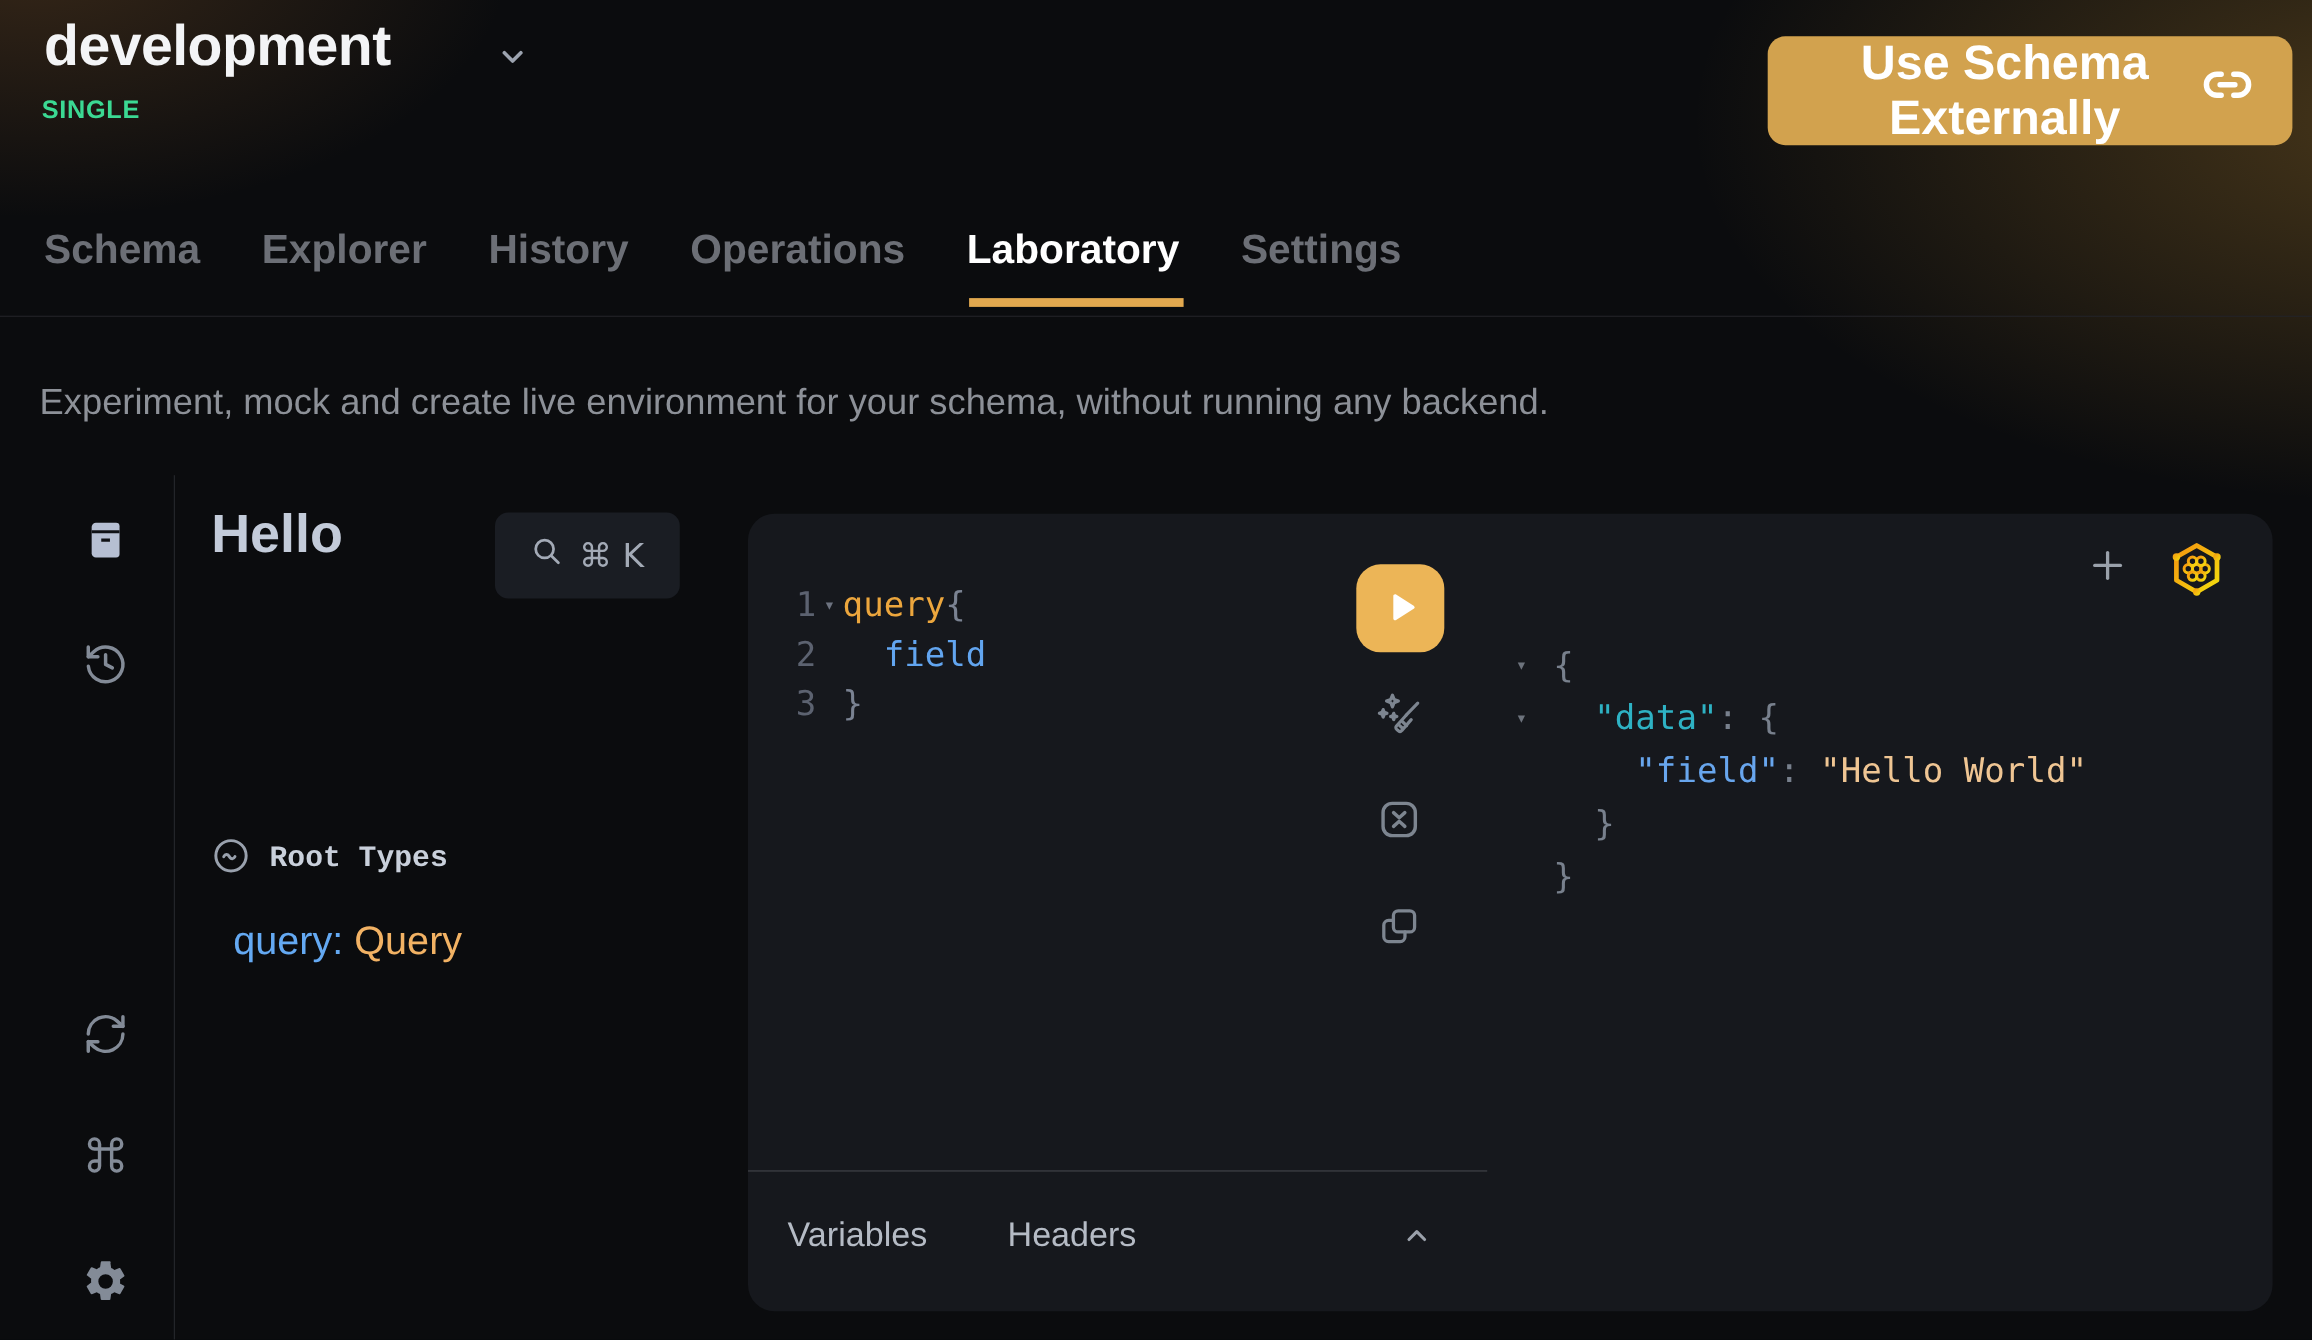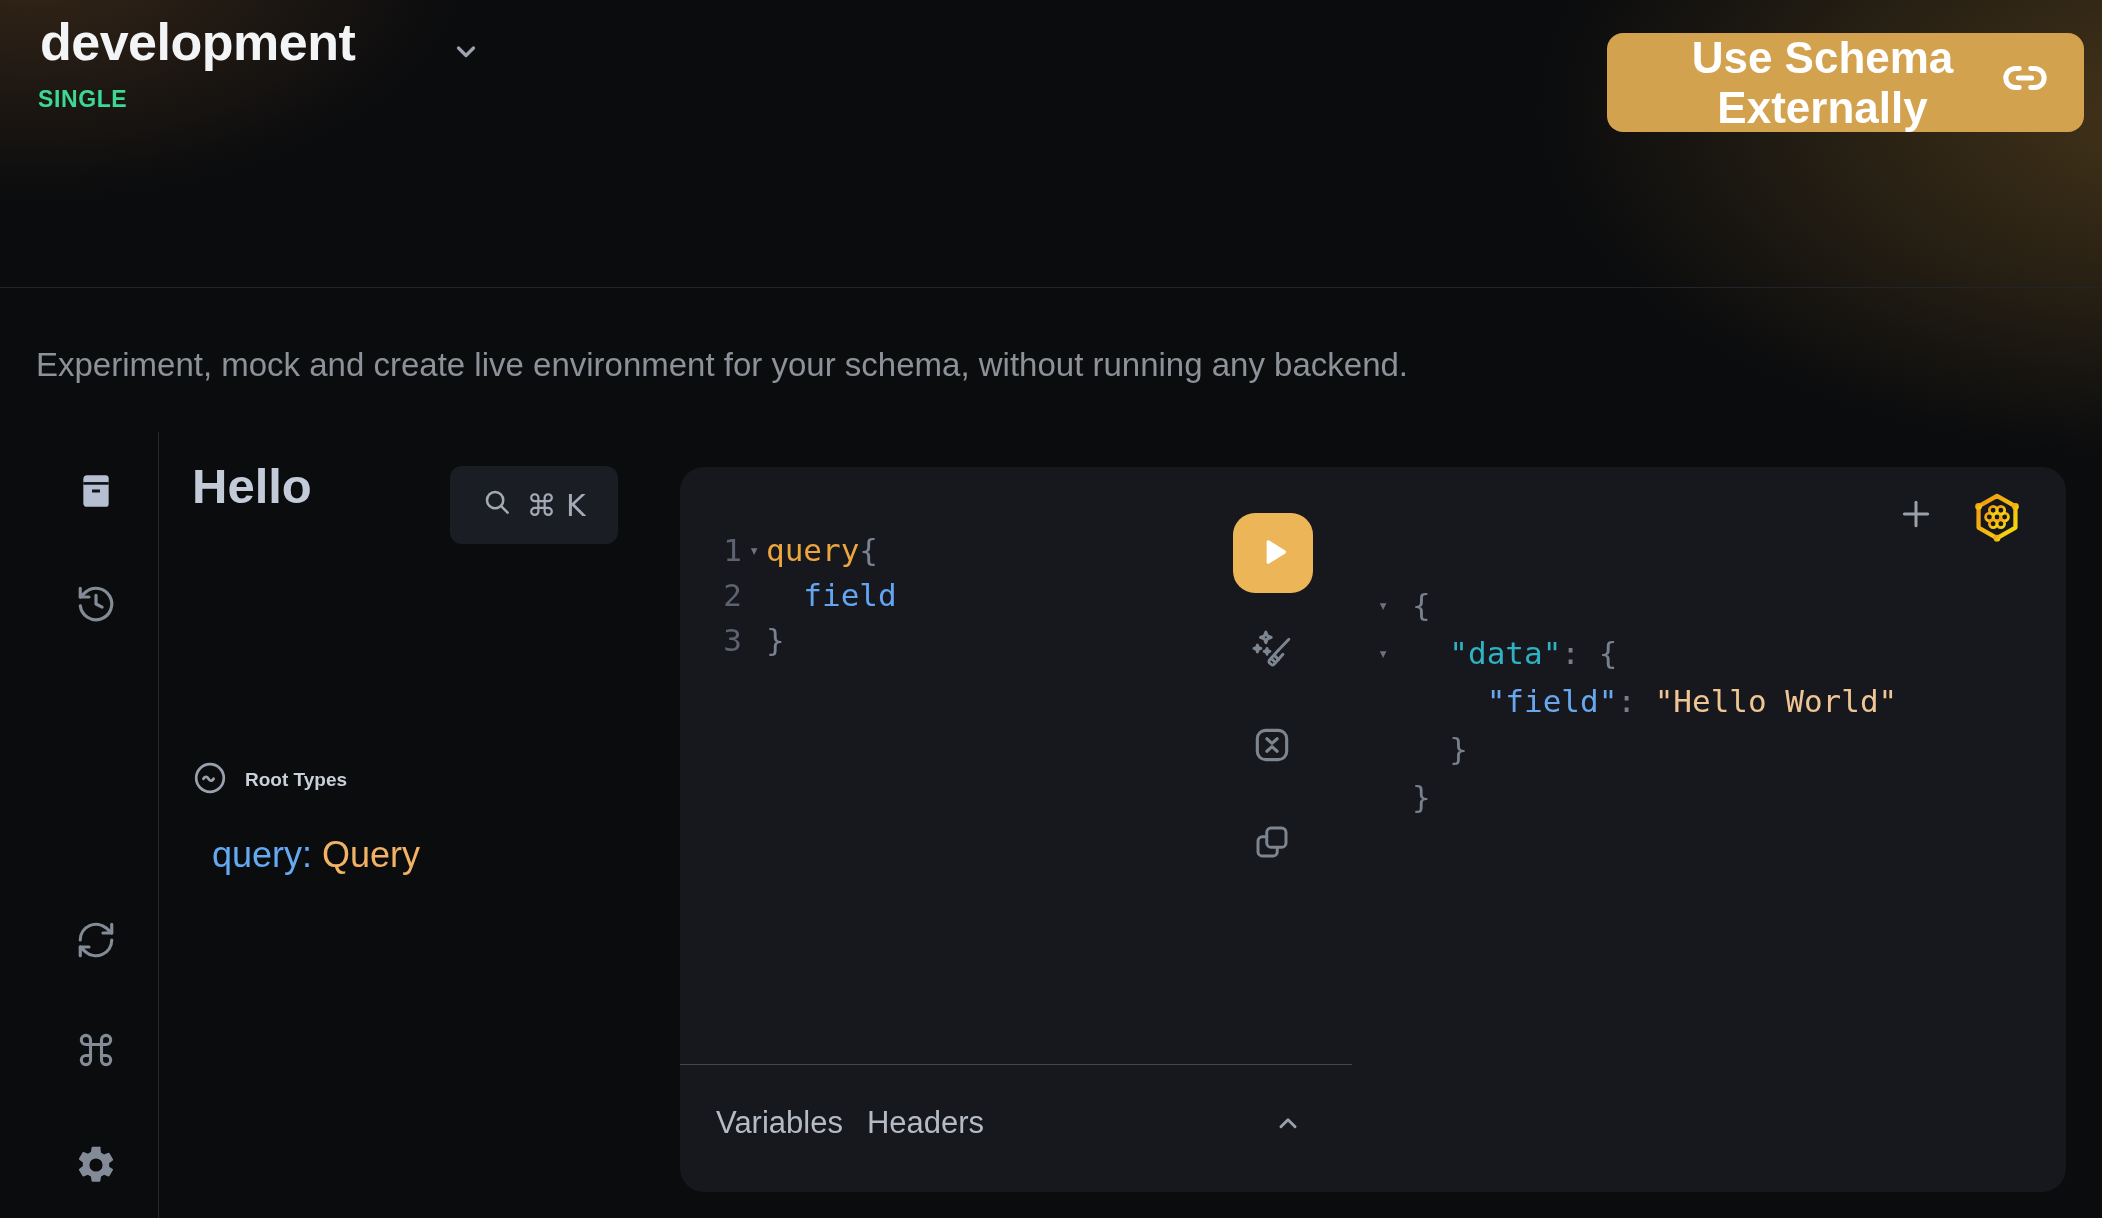--- a/index.html
+++ b/index.html
@@ -27,39 +27,39 @@
   .subtitle{position:absolute;left:36px;top:346px;font-size:33px;color:#8d9198;margin:0;text-align:center;}
   
   .sb-btn{position:absolute;left:70px;width:52px;height:52px;display:flex;align-items:center;justify-content:center;background:none;border:none;cursor:pointer;padding:0;}
   .vdivider{position:absolute;left:158px;top:432px;width:1px;height:786px;background:#26282d;}
   
   .docs-title{position:absolute;left:192px;top:458px;font-size:49px;font-weight:700;color:#c3cbd9;margin:0;}
   .docs-search{position:absolute;left:450px;top:466px;width:168px;height:78px;border-radius:12px;background:#1a1d23;display:flex;align-items:center;justify-content:center;gap:14px;border:none;cursor:pointer;}
   .docs-search span{font-size:30px;color:#a3aab6;font-family:"DejaVu Sans",sans-serif;}
   .docs-desc{position:absolute;left:192px;top:592px;width:452px;font-size:31px;line-height:45px;color:#a4aab3;margin:0;}
   .root-row{position:absolute;left:192px;top:760px;display:flex;align-items:center;gap:17px;}
-  .root-row .lbl{font-size:19px;font-weight:700;color:#c9d0db;}
+  .root-row .lbl{font-size:27px;font-weight:700;color:#c9d0db;font-family:Liberation Mono, monospace;}
   .query-row{position:absolute;left:212px;top:834px;font-size:36px;cursor:pointer;}
   .q-field{color:#64a9f2;} .q-colon{color:#64a9f2;} .q-type{color:#f2b264;}
   
   .card{position:absolute;left:680px;top:467px;width:1386px;height:725px;border-radius:24px;background:#16181d;}
   .q-editor{position:absolute;left:34px;top:61px;font-family:"DejaVu Sans Mono",monospace;font-size:31px;line-height:45px;}
   .q-line{display:flex;align-items:center;height:45px;}
   .ln{width:28px;text-align:right;color:#5c6270;white-space:pre;}
   .fold-sp{width:24px;text-align:center;color:#6d7380;font-size:17px;}
   .tok-kw{color:#eca63d;white-space:pre;} .tok-p{color:#7a8292;white-space:pre;} .tok-field{color:#62a5f0;white-space:pre;}
   .play-btn{position:absolute;left:553px;top:46px;width:80px;height:80px;border-radius:22px;background:#ecb557;border:none;display:flex;align-items:center;justify-content:center;cursor:pointer;}
   .tool-btn{position:absolute;left:569px;width:46px;height:46px;display:flex;align-items:center;justify-content:center;background:none;border:none;cursor:pointer;padding:0;}
   .resp{position:absolute;left:698px;top:114px;font-family:"DejaVu Sans Mono",monospace;font-size:31px;line-height:48px;}
   .r-line{display:flex;align-items:center;height:48px;}
   .r-fold{width:34px;color:#6d737d;font-size:17px;}
   .r-p{color:#78808d;white-space:pre;} .r-ind{color:#78808d;white-space:pre;}
   .r-key-data{color:#2eb2c4;white-space:pre;} .r-key{color:#68a6ee;white-space:pre;} .r-str{color:#efc593;white-space:pre;}
   .bottom-divider{position:absolute;left:0;top:597px;width:672px;height:1px;background:#44464c;}
-  .bottom-tabs{position:absolute;left:36px;top:638px;display:flex;gap:24px;}
+  .bottom-tabs{position:absolute;left:36px;top:638px;display:flex;gap:73px;}
   .bt-tab{font-size:31px;color:#b5bbc5;cursor:pointer;background:none;border:none;padding:0;font-family:"Liberation Sans",sans-serif;}
   .collapse-btn{position:absolute;left:586px;top:636px;width:44px;height:44px;display:flex;align-items:center;justify-content:center;background:none;border:none;cursor:pointer;padding:0;}
   .add-tab-btn{position:absolute;left:1213px;top:25px;width:46px;height:46px;display:flex;align-items:center;justify-content:center;background:none;border:none;cursor:pointer;padding:0;}
   .hive-logo{position:absolute;left:1289px;top:22px;width:56px;height:56px;display:flex;align-items:center;justify-content:center;}
 </style>
 </head>
 <body>
 
 <div id="app">
 
@@ -76,20 +76,28 @@
     <span>Use Schema Externally</span>
     <span>
       <svg width="46" height="46" viewBox="0 0 24 24" fill="none" stroke="#ffffff" stroke-width="2.6" stroke-linecap="round" stroke-linejoin="round">
           <path d="M9 17H7A5 5 0 0 1 7 7h2"></path>
           <path d="M15 7h2a5 5 0 1 1 0 10h-2"></path>
           <line x1="8.5" y1="12" x2="15.5" y2="12"></line>
         </svg>
     </span>
   </button>
 
+  <nav class="tabs">
+    <div class="tab">Schema</div>
+    <div class="tab">Explorer</div>
+    <div class="tab">History</div>
+    <div class="tab">Operations</div>
+    <div class="tab active">Laboratory</div>
+    <div class="tab">Settings</div>
+  </nav>
   <div class="tabbar-line"></div>
 
   <p class="subtitle">Experiment, mock and create live environment for your schema, without running any backend.</p>
 
   <button class="sb-btn" style="top:466px;">
     <span>
       <svg width="38" height="42" viewBox="0 0 24 24">
           <path d="M4 4.5A2.5 2.5 0 0 1 6.5 2H18a2 2 0 0 1 2 2v16a2 2 0 0 1-2 2H6.5A2.5 2.5 0 0 1 4 19.5z" fill="#b6bfd2"></path>
           <line x1="4" y1="7.2" x2="20" y2="7.2" stroke="#101216" stroke-width="1.7"></line>
           <line x1="9.5" y1="12" x2="14.5" y2="12" stroke="#101216" stroke-width="1.9"></line>

